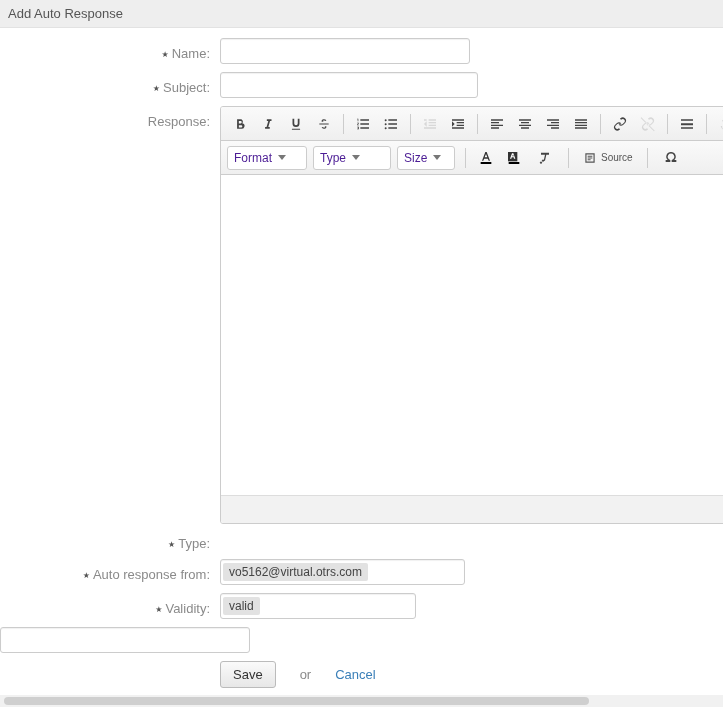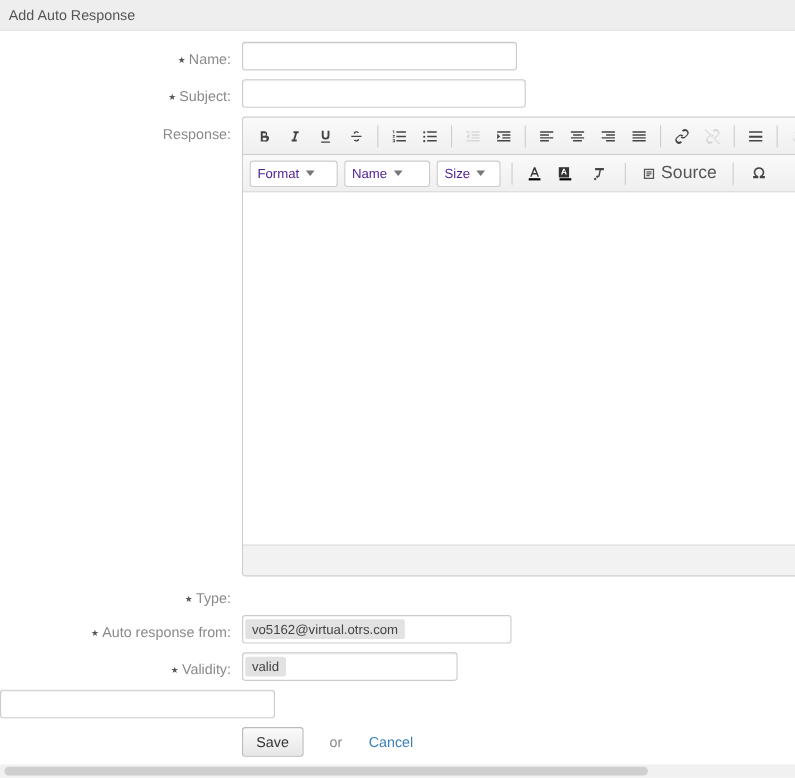--- a/index.html
+++ b/index.html
@@ -121,21 +121,21 @@
     align-items: center;
     gap: 2px;
     cursor: pointer;
     padding: 2px;
   }
   .sourcebtn {
     display: inline-flex;
     align-items: center;
     gap: 4px;
     cursor: pointer;
-    font-size: 16px;
+    font-size: 10px;
     color: #555;
     padding: 3px 4px;
     border-radius: 3px;
   }
   .editarea {
     height: 320px;
     background: #fff;
   }
   .statusbar {
     height: 28px;
@@ -308,21 +308,21 @@
               </svg>
           </span>
         </div>
 
         <div class="toolbar2">
           <span class="combo" style="width:80px">
             <span>Format</span>
             <span class="caret"></span>
           </span>
           <span class="combo" style="width:78px">
-            <span>Name</span>
+            <span>Type</span>
             <span class="caret"></span>
           </span>
           <span class="combo" style="width:58px">
             <span>Size</span>
             <span class="caret"></span>
           </span>
           <span class="sep"></span>
           <span class="colorbtn">
             <svg width="16" height="16" viewBox="0 0 24 24">
                 <path fill="#333" d="M11 3h2l5 13h-2l-1.2-3H9.2L8 16H6zM10 11h4l-2-5z"></path>

